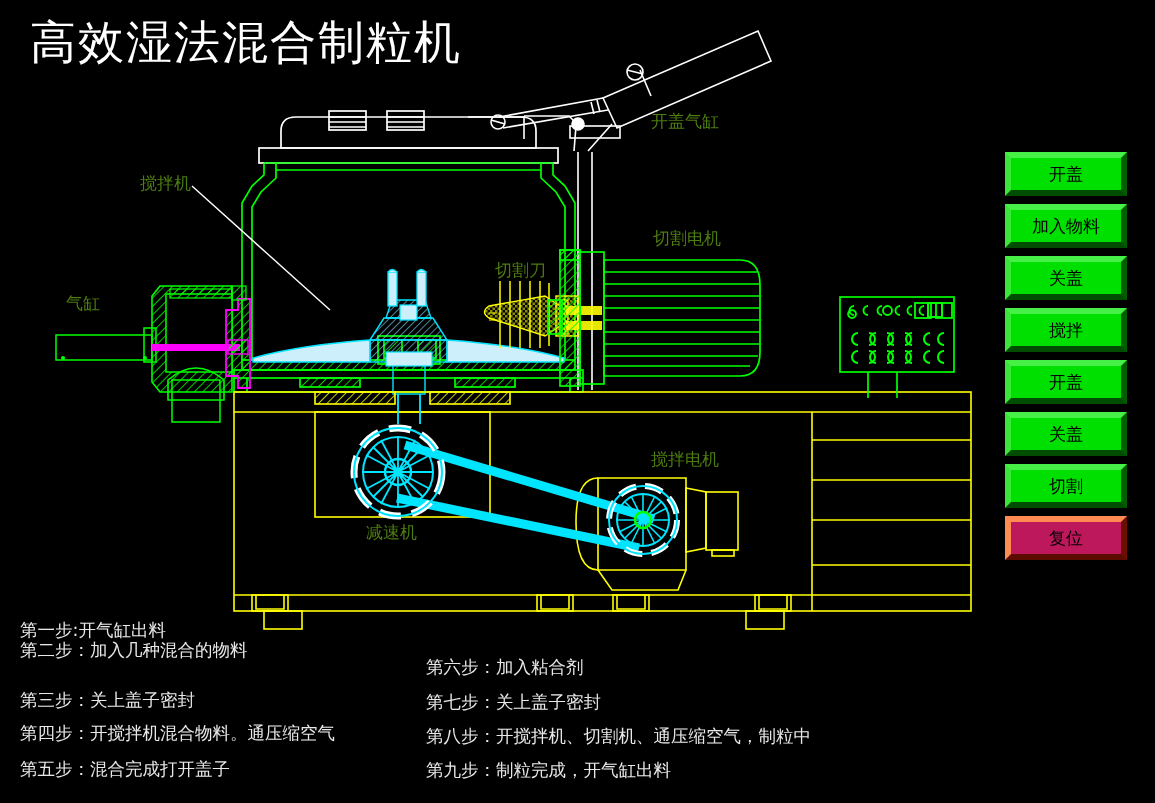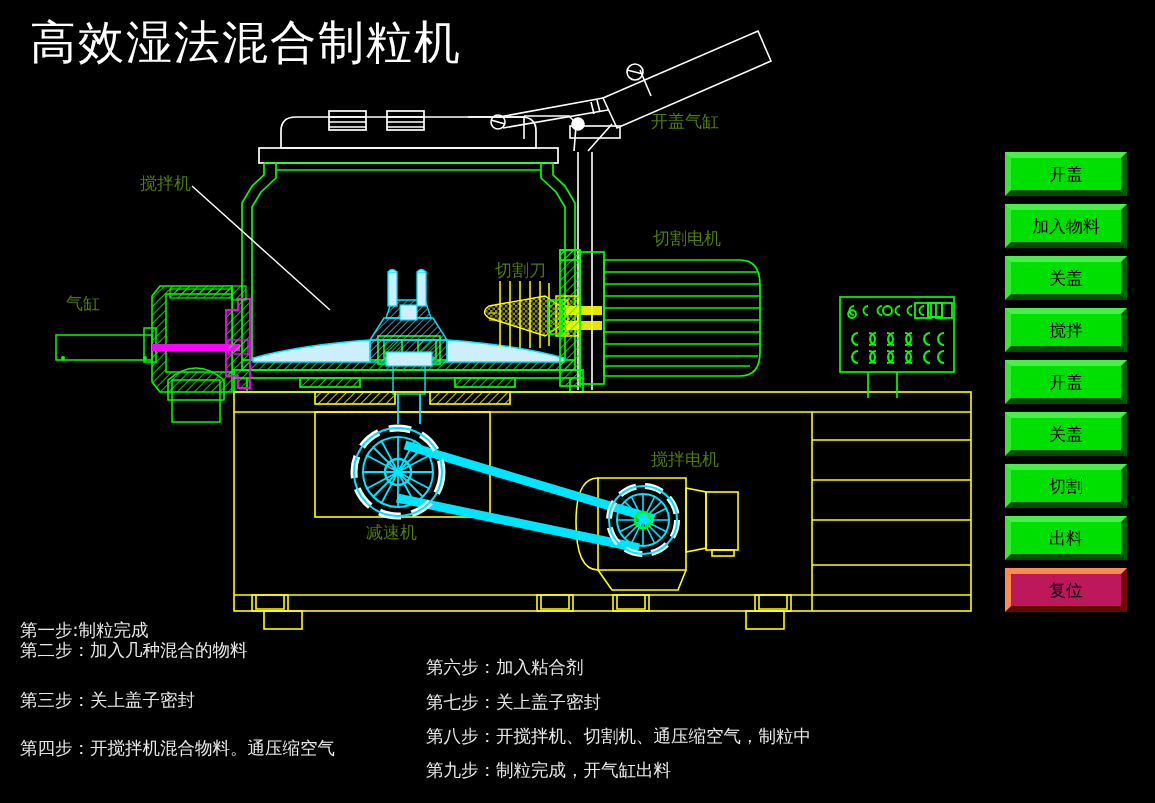--- a/index.html
+++ b/index.html
@@ -292,27 +292,27 @@
   <div class="dlabel" style="left:651px;top:448px;">搅拌电机</div>
 
   <div id="buttons">
     <div class="btn green">开盖</div>
     <div class="btn green">加入物料</div>
     <div class="btn green">关盖</div>
     <div class="btn green">搅拌</div>
     <div class="btn green">开盖</div>
     <div class="btn green">关盖</div>
     <div class="btn green">切割</div>
-    <div class="btn green">出料</div>
     <div class="btn red">复位</div>
   </div>
 
-  <div class="step col-left" style="top:618px;">第一步:制粒完成</div>
+  <div class="step col-left" style="top:618px;">第一步:开气缸出料</div>
   <div class="step col-left" style="top:638px;">第二步：加入几种混合的物料</div>
   <div class="step col-left" style="top:688px;text-align:center;">第三步：关上盖子密封</div>
-  <div class="step col-left" style="top:736px;">第四步：开搅拌机混合物料。通压缩空气</div>
+  <div class="step col-left" style="top:721px;">第四步：开搅拌机混合物料。通压缩空气</div>
+  <div class="step col-left" style="top:757px;">第五步：混合完成打开盖子</div>
 
   <div class="step col-right" style="top:655px;">第六步：加入粘合剂</div>
   <div class="step col-right" style="top:690px;text-align:right;">第七步：关上盖子密封</div>
   <div class="step col-right" style="top:724px;">第八步：开搅拌机、切割机、通压缩空气，制粒中</div>
   <div class="step col-right" style="top:758px;">第九步：制粒完成，开气缸出料</div>
 
 </div>
 
 </body></html>

